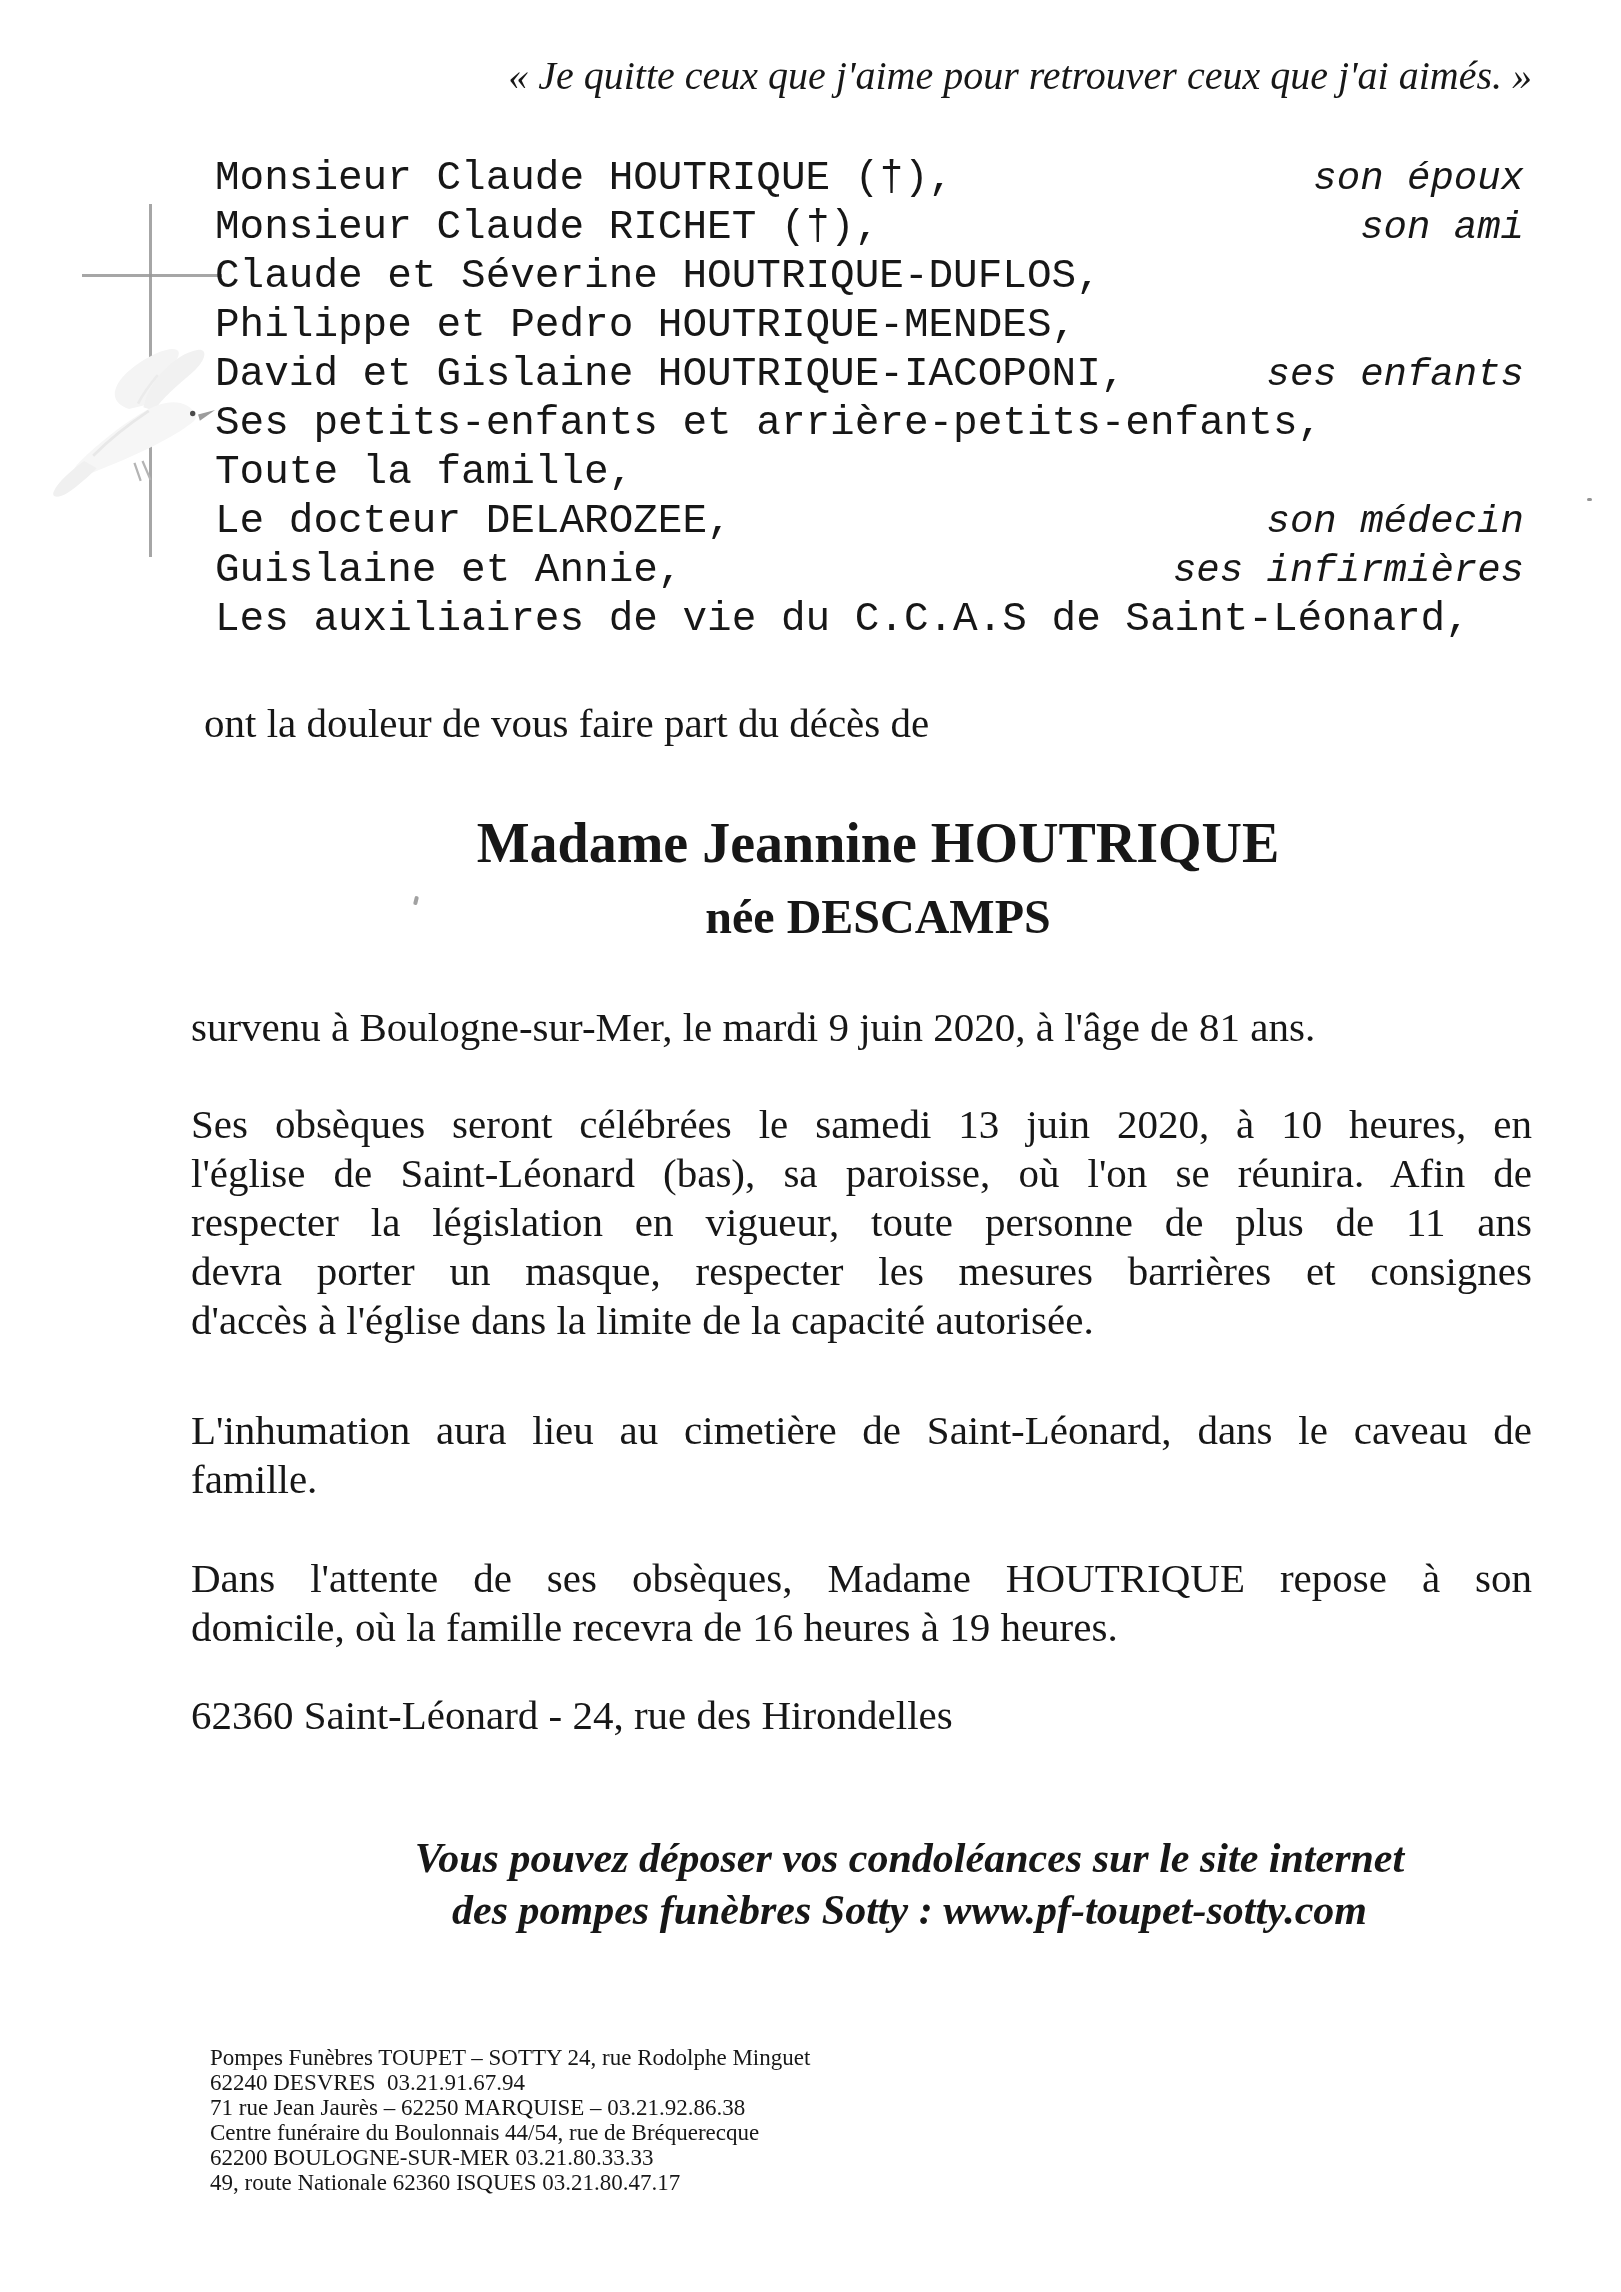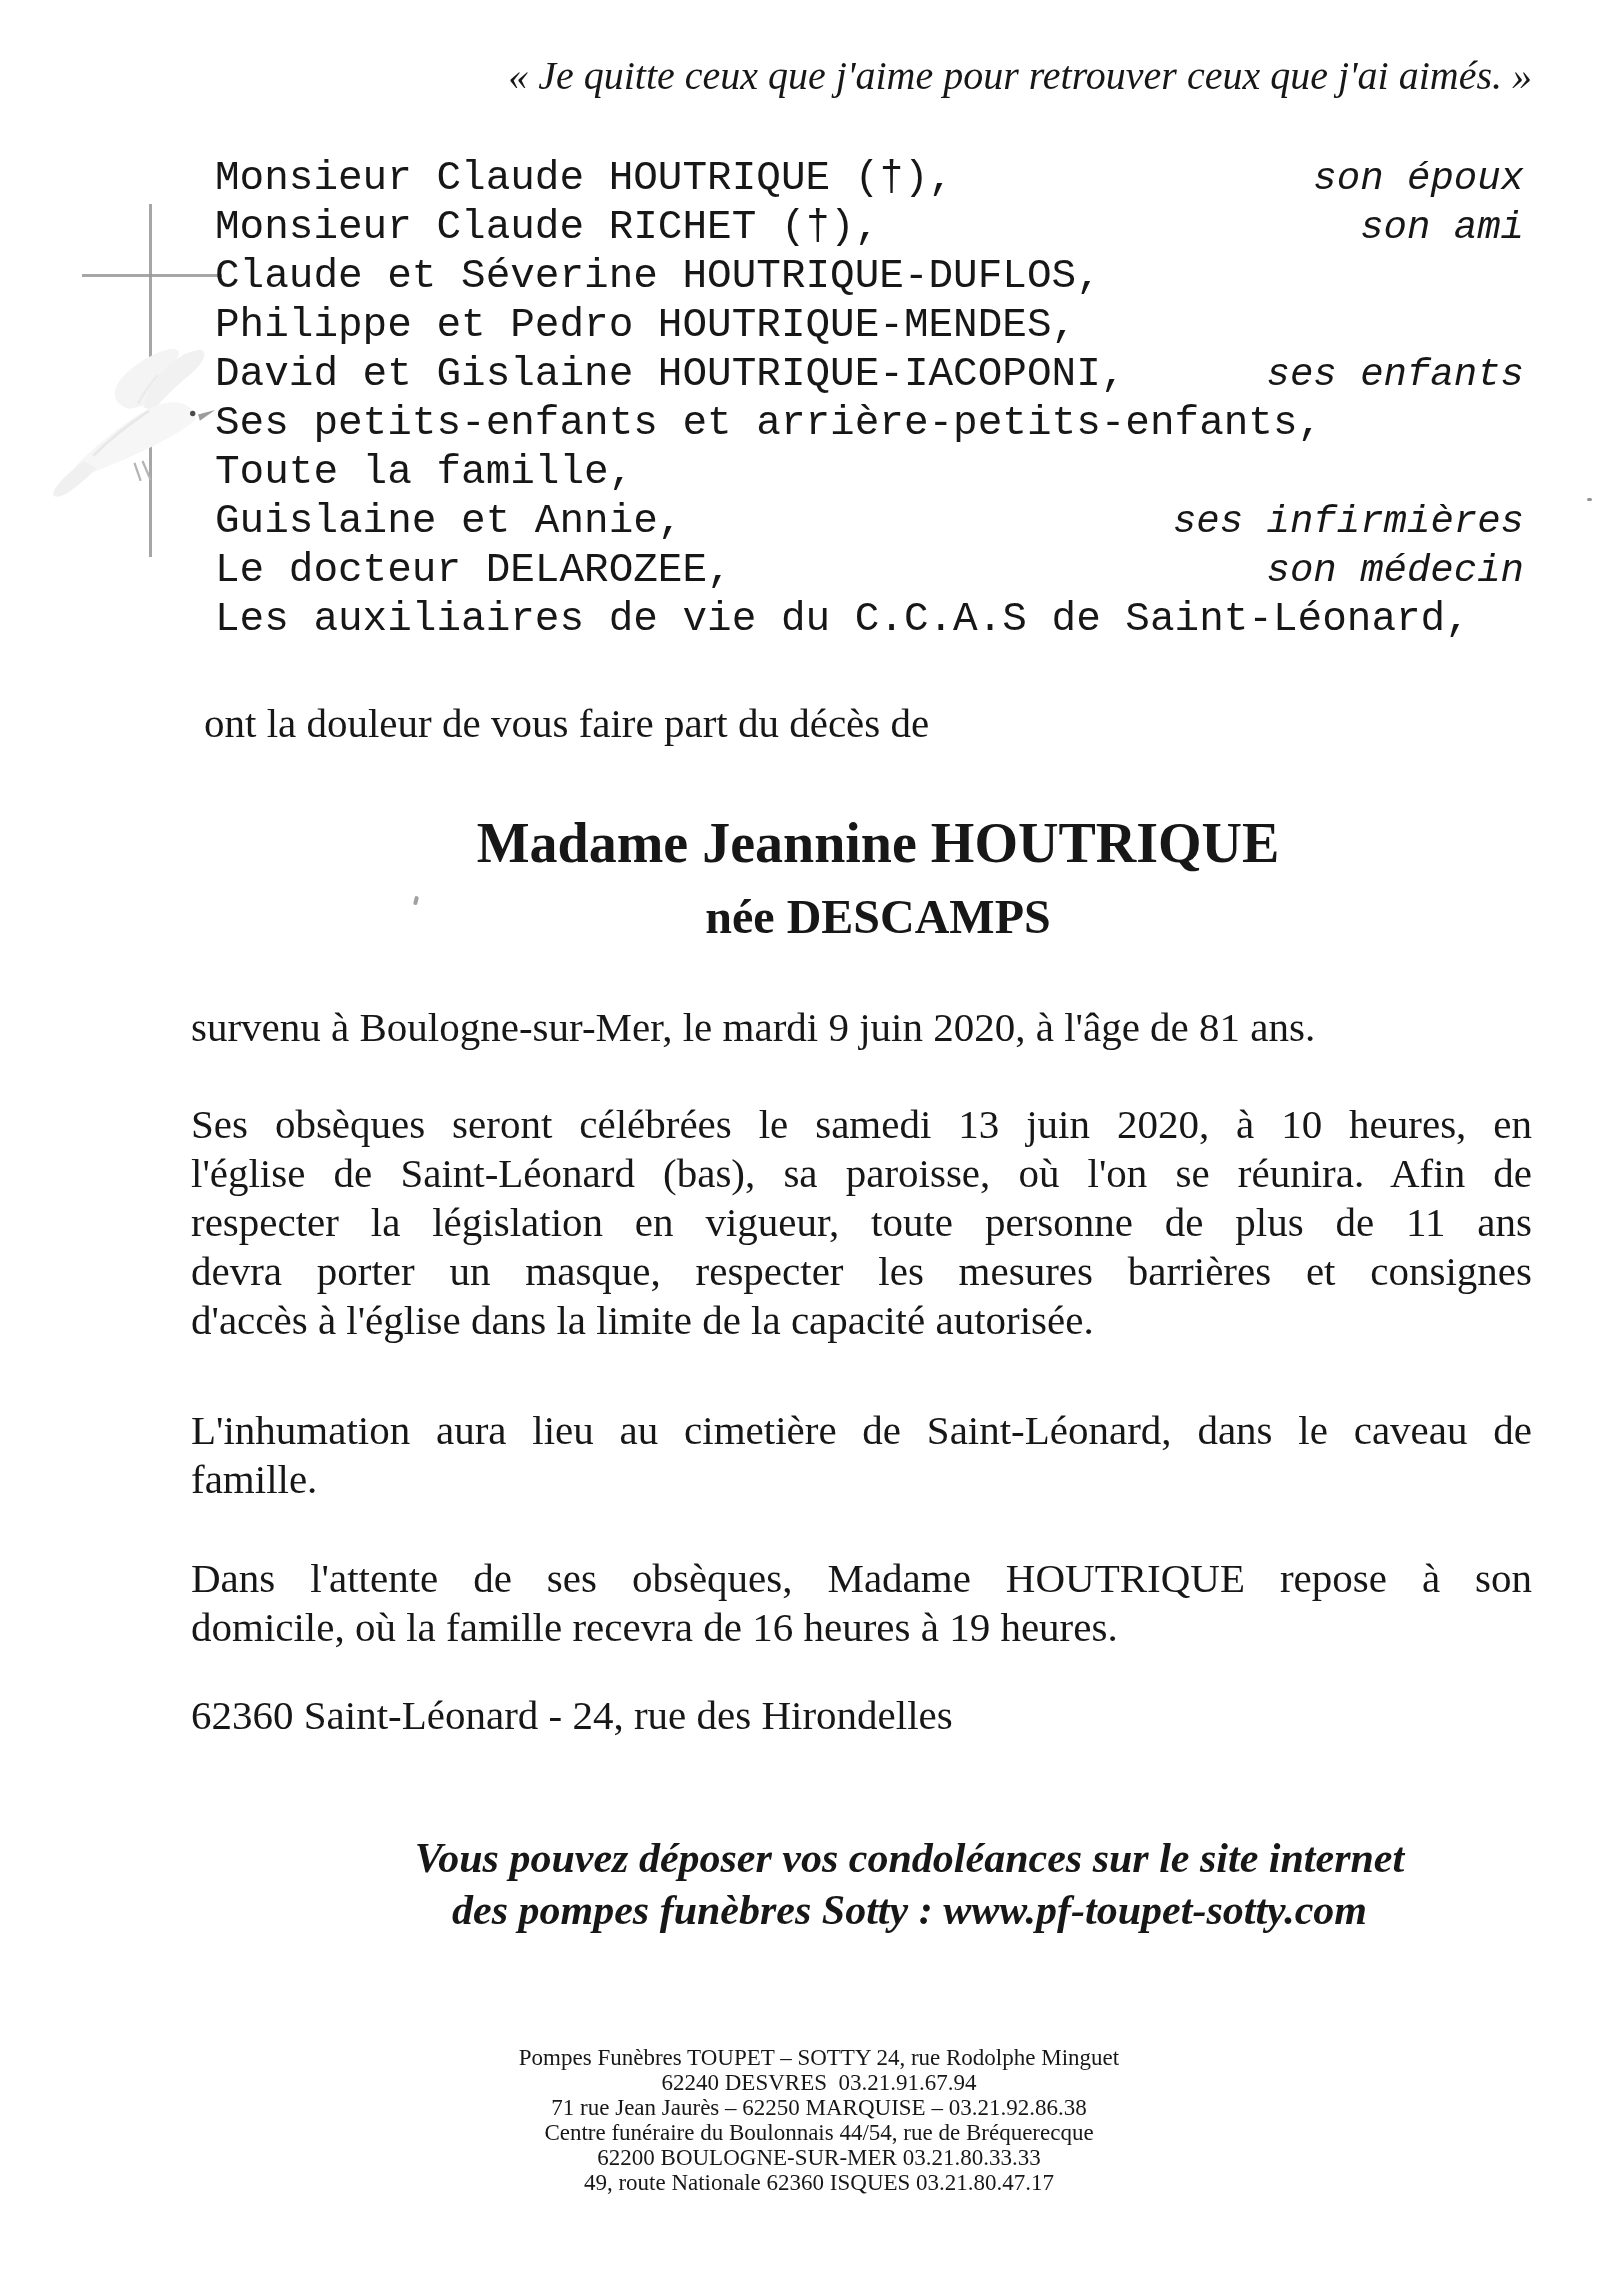--- a/index.html
+++ b/index.html
@@ -49,21 +49,21 @@
   #funeral { top:1100px; }
   #burial  { top:1406px; }
   #visit   { top:1554px; }
 
   #address { top:1691px; left:191px; font-size:41px; line-height:49px; white-space:nowrap; }
 
   #condolence { top:1832px; left:260px; width:1299px; text-align:center;
                 font-weight:bold; font-style:italic; font-size:42px; }
   .cline { height:52px; line-height:52px; white-space:nowrap; }
 
-  #footer { top:2045px; left:210px; width:1218px; text-align:center;
+  #footer { top:2045px; left:210px; width:1218px; 
             font-size:23px; line-height:25px; }
   .fline { height:25px; white-space:nowrap; }
 
   
   .speck { position:absolute; background:#6f6f6f; }
   #speck1 { left:1587px; top:498px; width:5.4px; height:2.7px; border-radius:1.8px; opacity:.75; }
   #speck2 { left:414px; top:896px; width:3.6px; height:9px; border-radius:1.8px;
             transform:rotate(14deg); opacity:.65; }
 </style>
 </head>
@@ -108,26 +108,26 @@
   </div>
   <div class="mrow">
     <span class="mname">Ses petits-enfants et arrière-petits-enfants,</span>
     <span class="mrel"></span>
   </div>
   <div class="mrow">
     <span class="mname">Toute la famille,</span>
     <span class="mrel"></span>
   </div>
   <div class="mrow">
+    <span class="mname">Le docteur DELAROZEE,</span>
+    <span class="mrel">son médecin</span>
+  </div>
+  <div class="mrow">
     <span class="mname">Guislaine et Annie,</span>
     <span class="mrel">ses infirmières</span>
-  </div>
-  <div class="mrow">
-    <span class="mname">Le docteur DELAROZEE,</span>
-    <span class="mrel">son médecin</span>
   </div>
   <div class="mrow">
     <span class="mname">Les auxiliaires de vie du C.C.A.S de Saint-Léonard,</span>
     <span class="mrel"></span>
   </div>
 </div>
 
 <div class="abs" id="announce">ont la douleur de vous faire part du décès de</div>
 
 <div class="abs" id="title">Madame Jeannine HOUTRIQUE</div>

